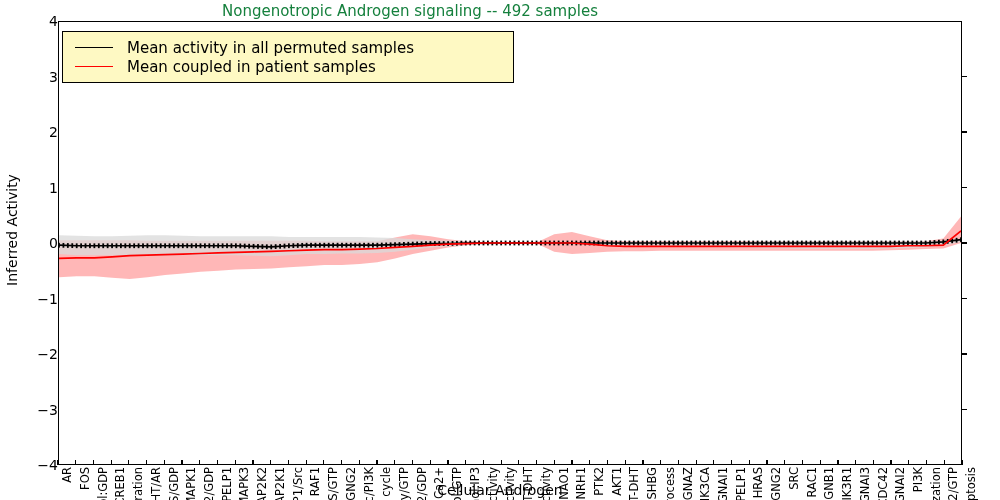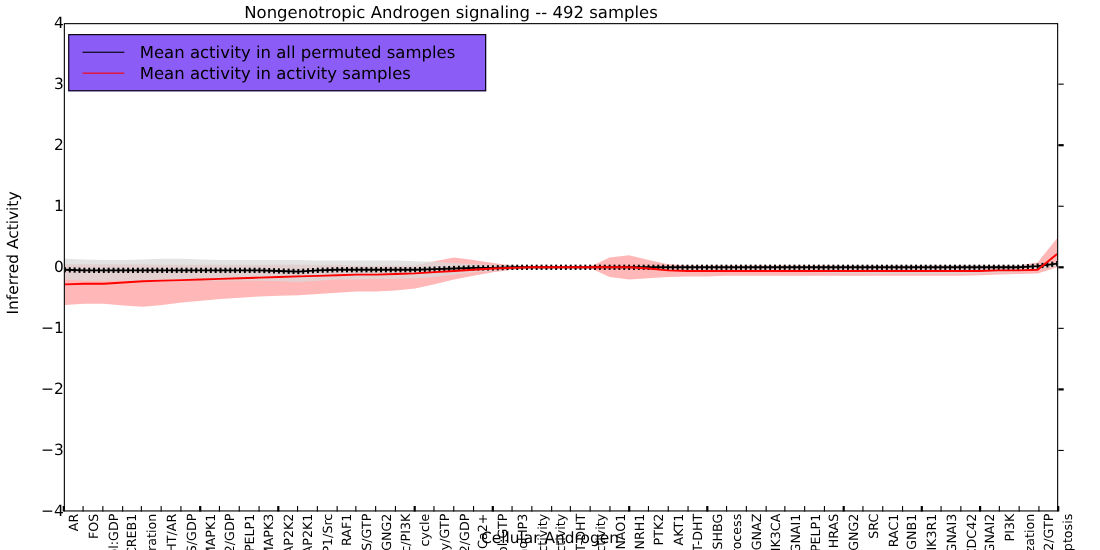--- a/index.html
+++ b/index.html
@@ -15,21 +15,21 @@
     font-family: "DejaVu Sans", sans-serif;
     overflow: hidden;
   }
   #chart-title {
     position: absolute;
     left: 0;
     top: 2px;
     width: 820px;
     text-align: center;
     font-size: 15px;
-    color: #000000;
+    color: #15803d;
   }
   #plot-area {
     position: absolute;
     left: 58px;
     top: 21px;
     width: 904px;
     height: 444px;
     border: 1.3px solid #000;
     box-sizing: border-box;
     overflow: hidden;
@@ -130,24 +130,24 @@
     top: 460px;
     width: 1.2px;
     height: 5px;
     background: #000;
   }
   
   #legend {
     position: absolute;
     left: 62px;
     top: 31px;
-    width: 380px;
+    width: 452px;
     box-sizing: border-box;
     border: 1.3px solid #000;
-    background: #8b5cf6;
+    background: #fef9c3;
     padding: 6px 10px 6px 8px;
   }
   .legend-row {
     display: flex;
     align-items: center;
     height: 19px;
   }
   .legend-swatch {
     width: 38px;
     height: 0;
@@ -523,17 +523,17 @@
     </div>
   <div id="x-axis-label">Cellular Androgen</div>
 
   <div id="legend">
     <div class="legend-row">
       <span class="legend-swatch" style="border-top-color: rgb(0, 0, 0);"></span>
       <span class="legend-text">Mean activity in all permuted samples</span>
     </div>
     <div class="legend-row">
       <span class="legend-swatch" style="border-top-color: rgb(255, 0, 0);"></span>
-      <span class="legend-text">Mean activity in activity samples</span>
+      <span class="legend-text">Mean coupled in patient samples</span>
     </div>
   </div>
 
 </div>
 
 </body></html>

